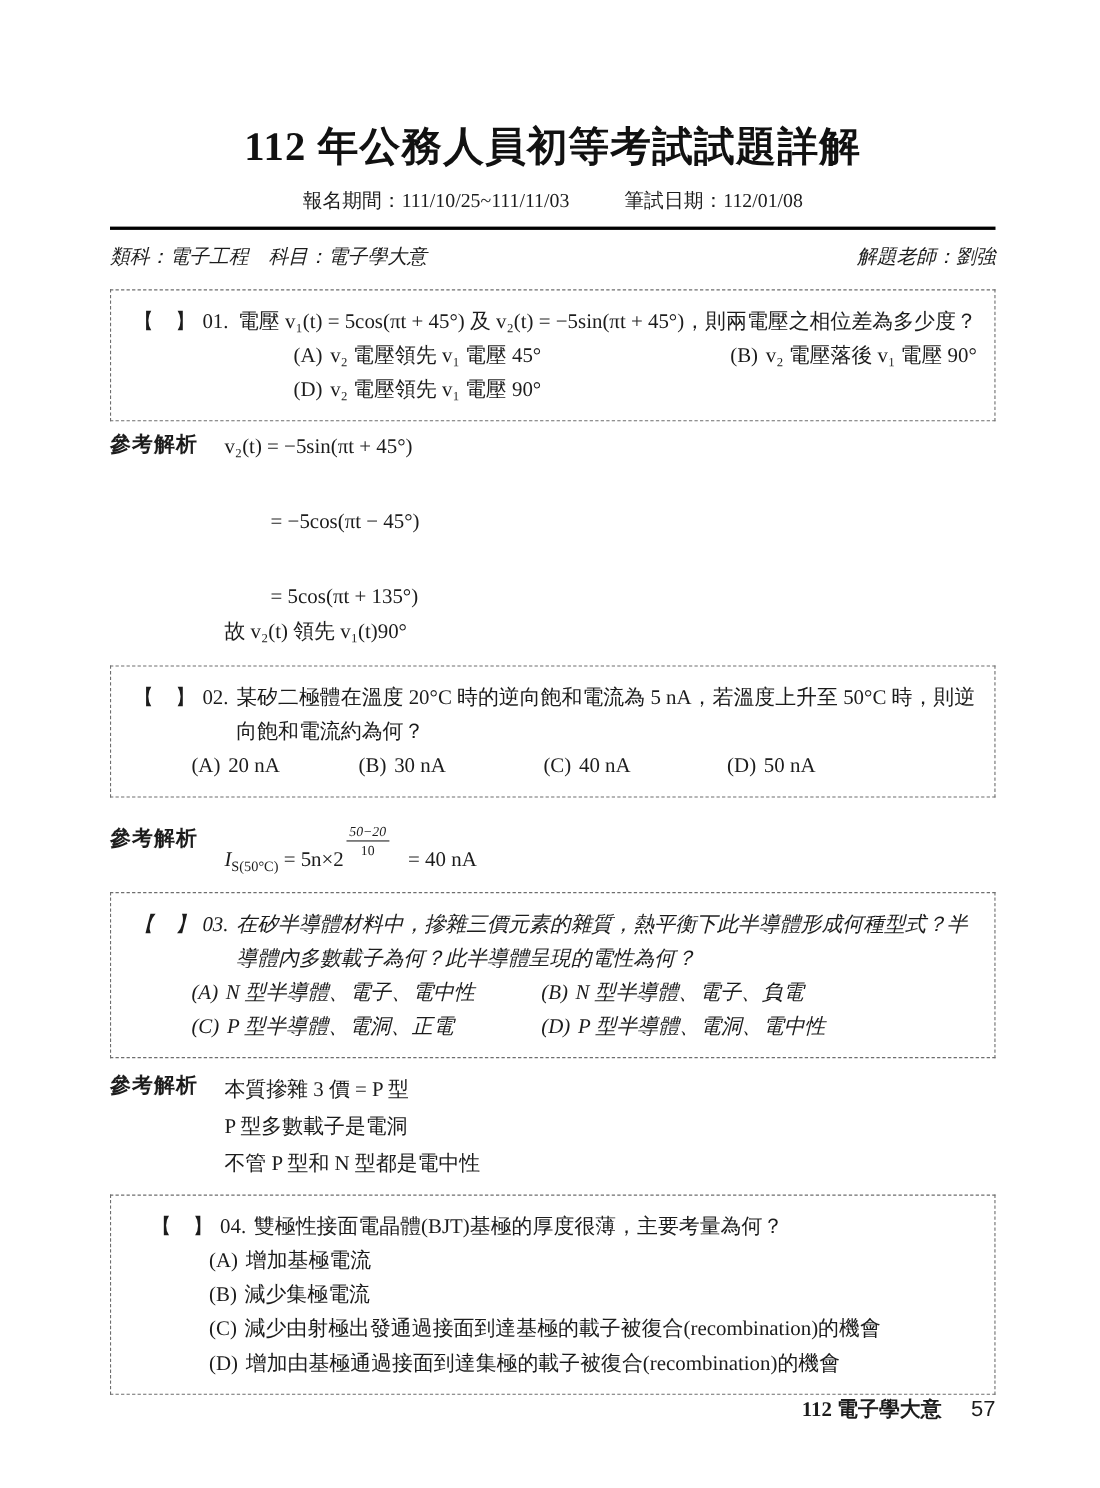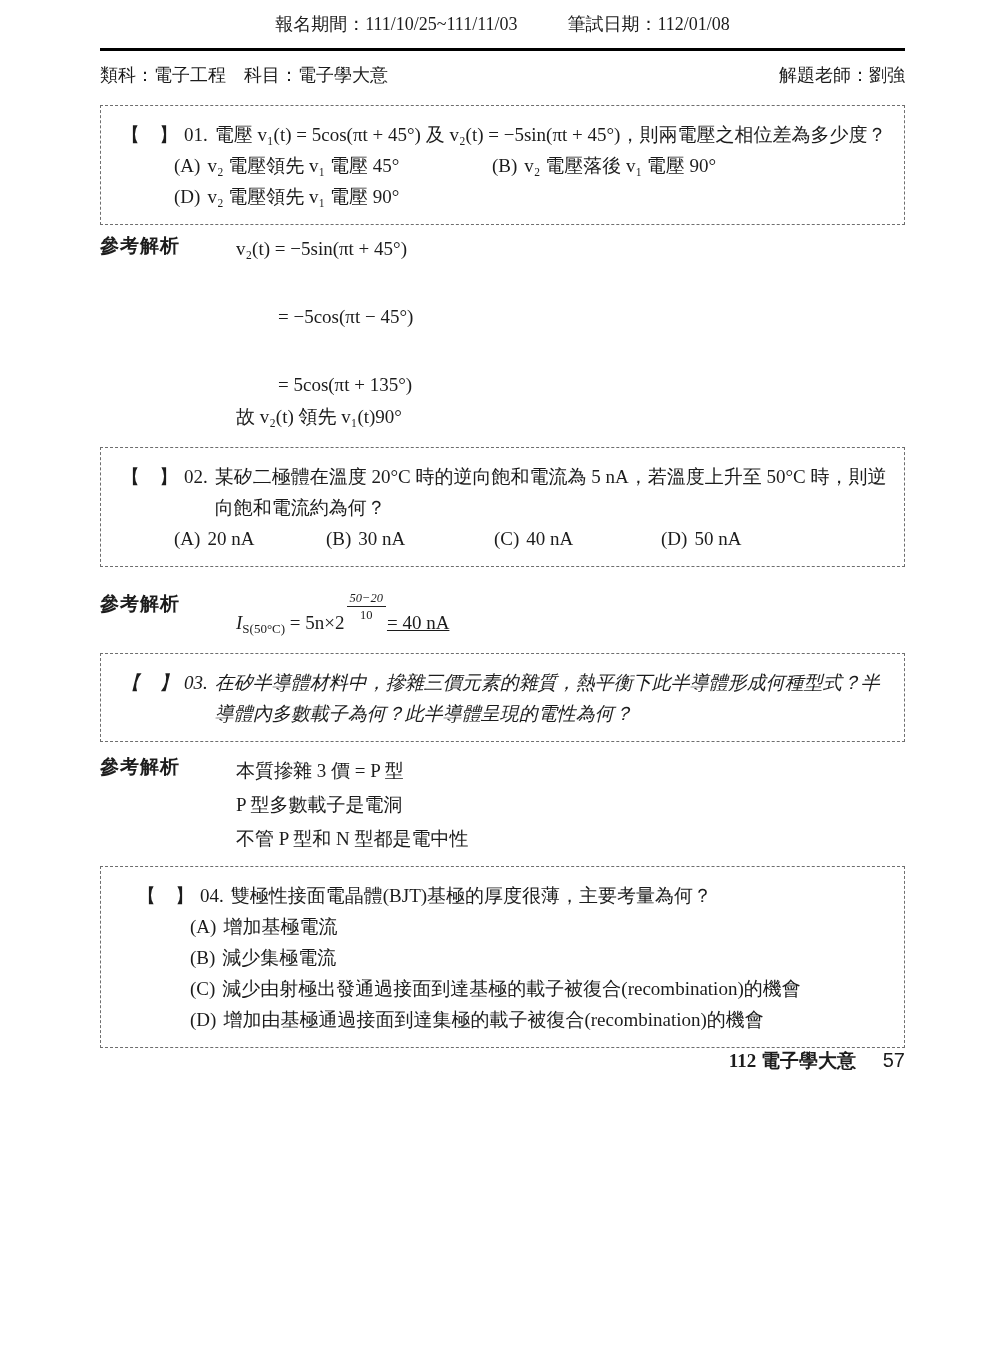--- a/index.html
+++ b/index.html
@@ -28,45 +28,46 @@
   }
   .rule {
     margin-top:12px;
     border:none;
     border-top:3px solid #000;
   }
   .meta {
     margin-top:12px;
     display:flex; justify-content:space-between;
     font-size:18px;
+    font-style:italic;
   }
 
   .qbox {
     border:1px dashed #6e6e6e;
     padding:13px 16px 12px 20px;
     font-size:19px;
     line-height:31px;
   }
-  .qbox.q1 { margin-top:18px; }
+  .qbox.q1 { margin-top:18px;text-align:right; }
   .qbox.q2 { margin-top:14px; }
   .qbox.q3 { margin-top:12px;font-style:italic; }
   .qbox.q4 { margin-top:10px;padding-left:36px; }
 
   .q-row { display:flex; }
   .q-prefix { flex:0 0 auto; white-space:nowrap; padding-right:7px; }
   .q-no { margin-left:6px; }
   .q-stem { flex:1 1 auto; }
 
   .options { margin-left:53px; display:grid; }
   .options.cols-2 { grid-template-columns:318px 1fr; }
   .options.cols-4 { grid-template-columns:152px 168px 167px 1fr; }
   .options.cols-1 { grid-template-columns:1fr; }
   .opt-label { margin-right:7px; }
 
-  .solution { display:flex; font-size:19px;gap:32px; }
+  .solution { display:flex; font-size:19px; }
   .solution.s1 { margin-top:8px; }
   .solution.s2 { margin-top:12px; }
   .solution.s3 { margin-top:12px; }
   .sol-label {
     flex:0 0 auto;
     width:104px;
     font-family:"Liberation Sans","DejaVu Sans",sans-serif;
     font-weight:700;
     letter-spacing:1px;
   }
@@ -81,35 +82,36 @@
   .exp-frac {
     display:inline-block;
     text-align:center;
     font-size:12.5px;
     line-height:1.15;
     vertical-align:10px;
     margin-left:2px;
   }
   .exp-frac .num { display:block; border-bottom:1px solid #222; padding:0 3px 1px;font-style:italic; }
   .exp-frac .den { display:block; padding-top:1px; }
-  .math-tail { margin-left:1px;text-decoration:underline; }
+  .math-tail { margin-left:17px; }
 
   .footer {
     text-align:right;
     font-size:19px;
     padding-right:-10px;
   }
   .footer .book { font-weight:700; }
   .footer .pageno { margin-left:22px; font-family:"Liberation Sans","DejaVu Sans",sans-serif; font-size:20px; }
 </style>
 </head>
 <body>
 
 <div class="content">
 
+  <h1 class="title">112 年公務人員初等考試試題詳解</h1>
 
   <div class="subtitle">
     <span>報名期間：111/10/25~111/11/03</span>
     <span>筆試日期：112/01/08</span>
   </div>
 
   <hr class="rule">
 
   <div class="meta">
     <span>類科：電子工程　科目：電子學大意</span>
@@ -159,20 +161,26 @@
         <span>= 5n×2</span><span class="exp-frac"><span class="num">50−20</span><span class="den">10</span></span><span class="math-tail">= 40 nA</span>
       </div>
     </div>
   </div>
 
   <div class="qbox q3">
     <div class="q-row">
       <span class="q-prefix"><span>【　】</span><span class="q-no">03.</span></span>
       <span class="q-stem">在矽半導體材料中，摻雜三價元素的雜質，熱平衡下此半導體形成何種型式？半導體內多數載子為何？此半導體呈現的電性為何？</span>
     </div>
+    <div class="options cols-2">
+      <span class="opt"><span class="opt-label">(A)</span><span>N 型半導體、電子、電中性</span></span>
+      <span class="opt"><span class="opt-label">(B)</span><span>N 型半導體、電子、負電</span></span>
+      <span class="opt"><span class="opt-label">(C)</span><span>P 型半導體、電洞、正電</span></span>
+      <span class="opt"><span class="opt-label">(D)</span><span>P 型半導體、電洞、電中性</span></span>
+    </div>
   </div>
 
   <div class="solution s3">
     <span class="sol-label">參考解析</span>
     <div class="sol-body">
       <div class="sol-line">本質摻雜 3 價 = P 型</div>
       <div class="sol-line">P 型多數載子是電洞</div>
       <div class="sol-line">不管 P 型和 N 型都是電中性</div>
     </div>
   </div>

